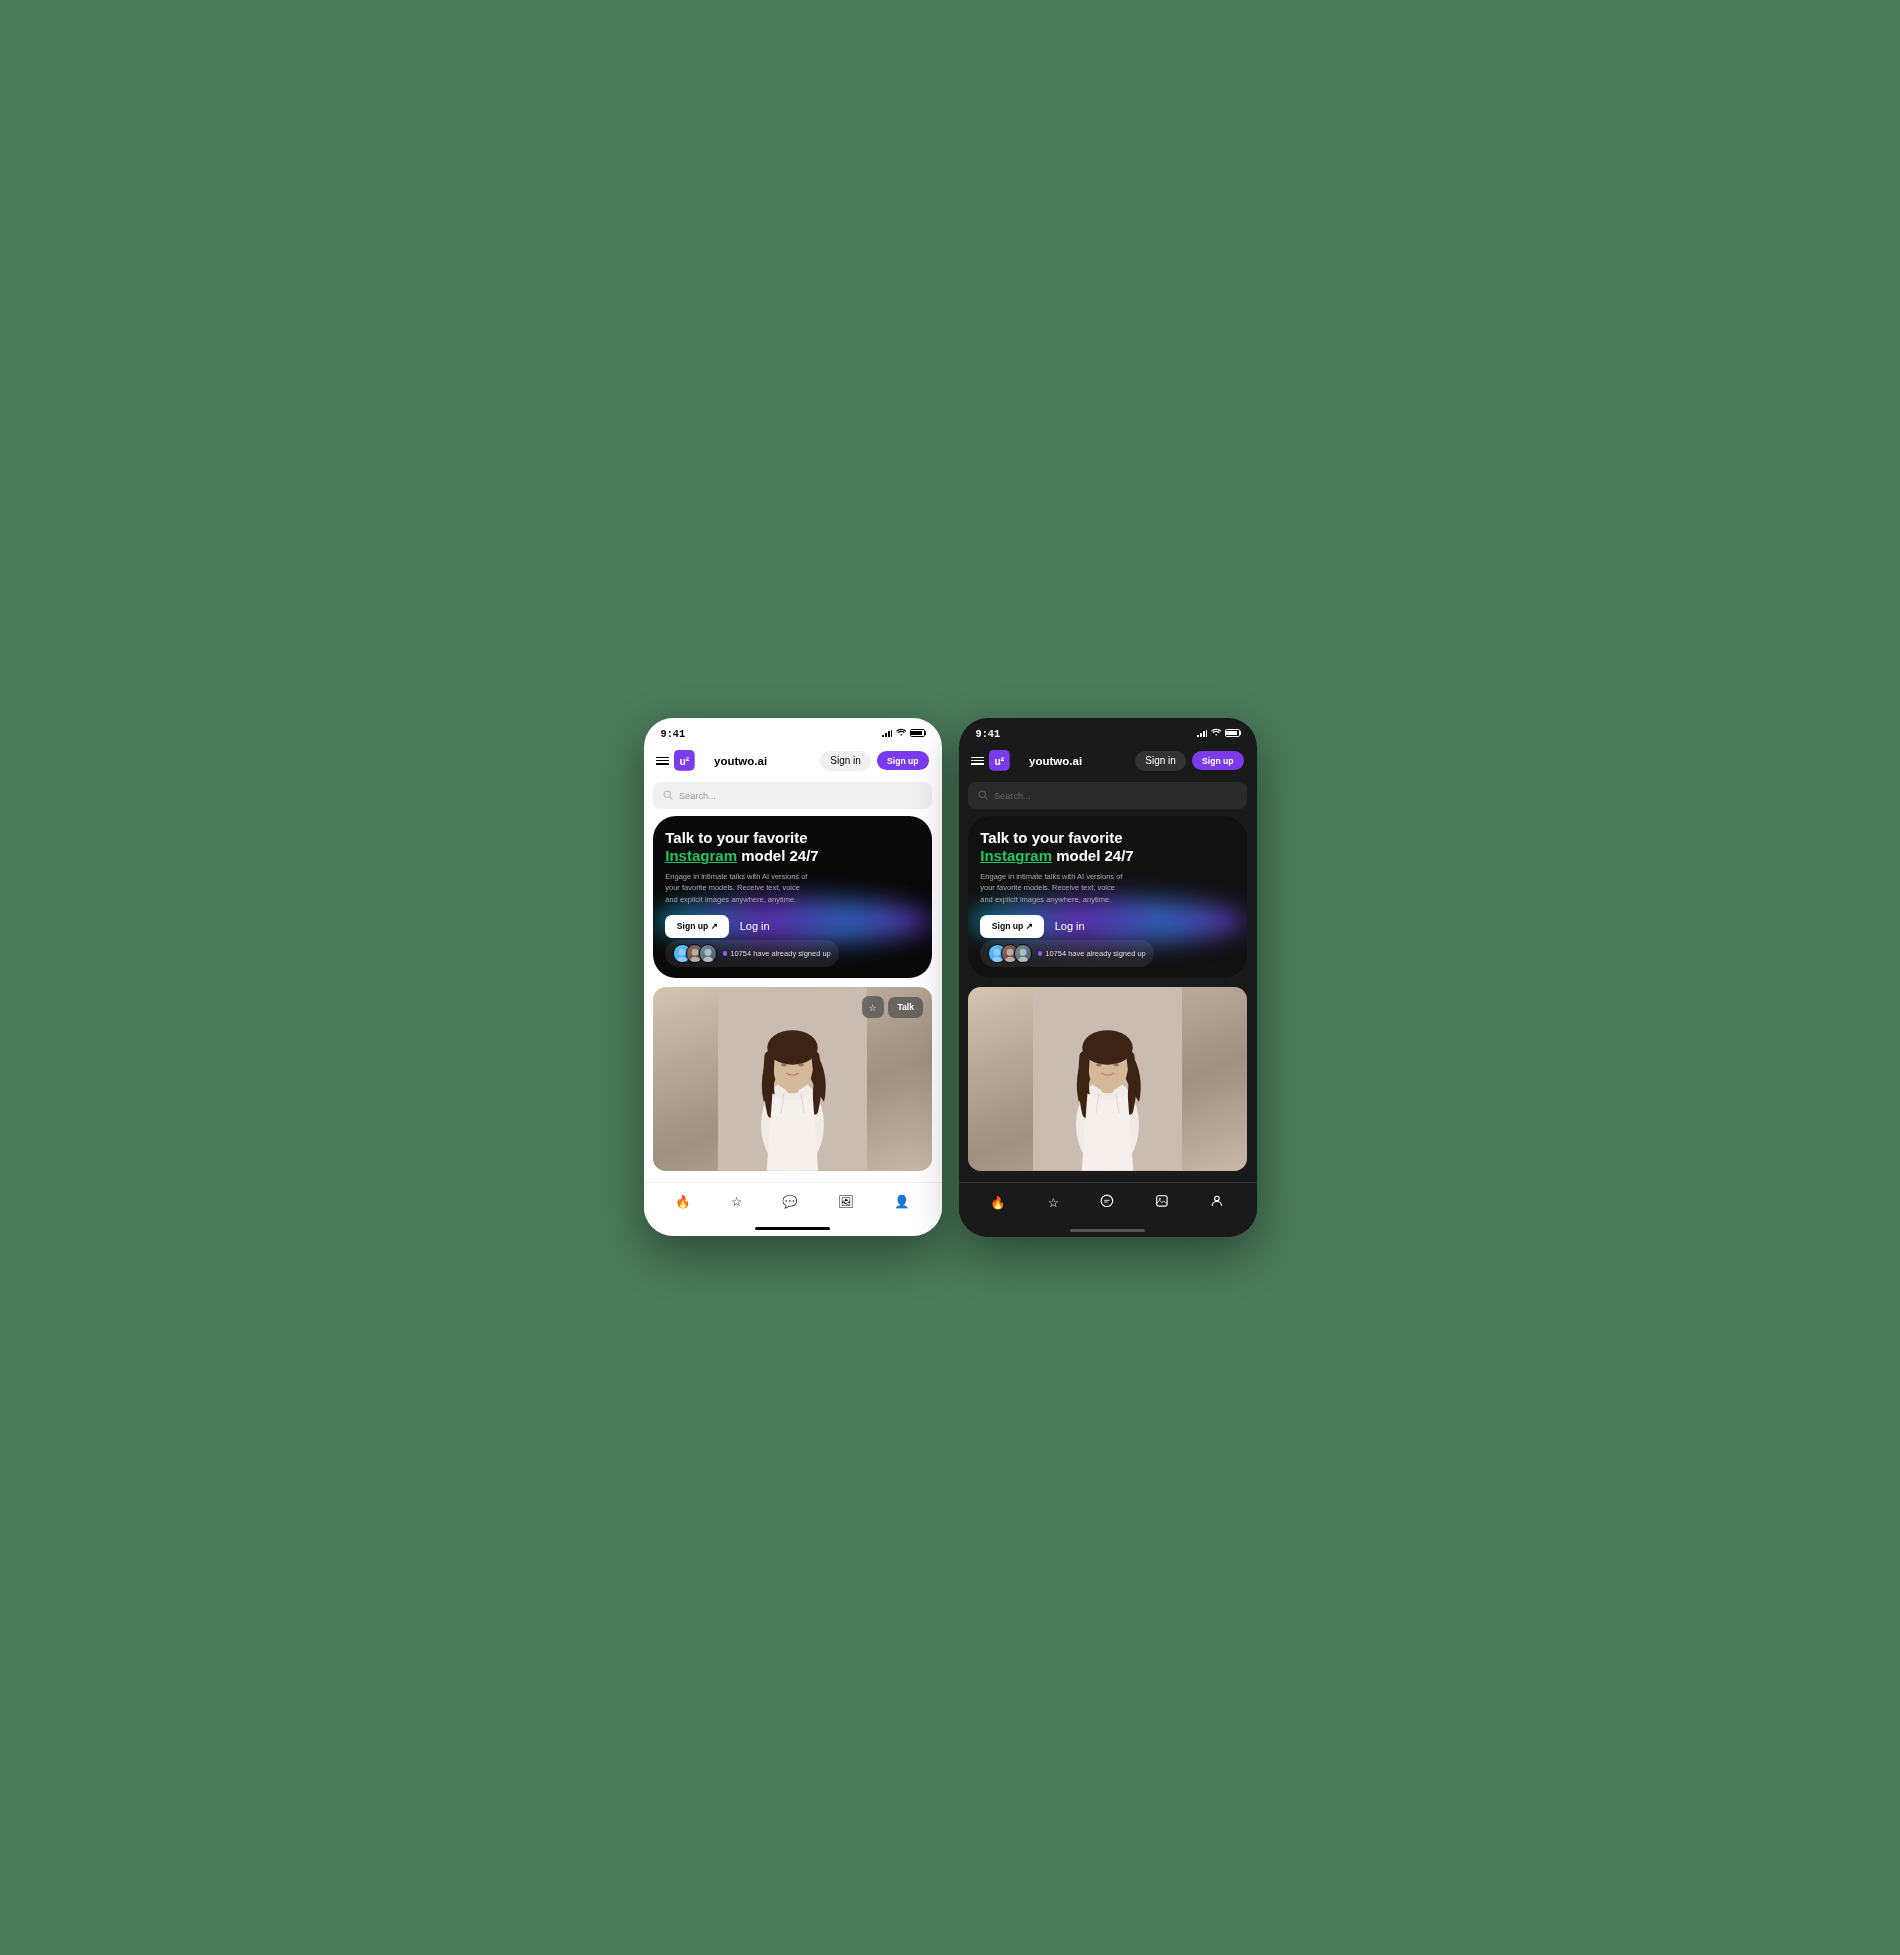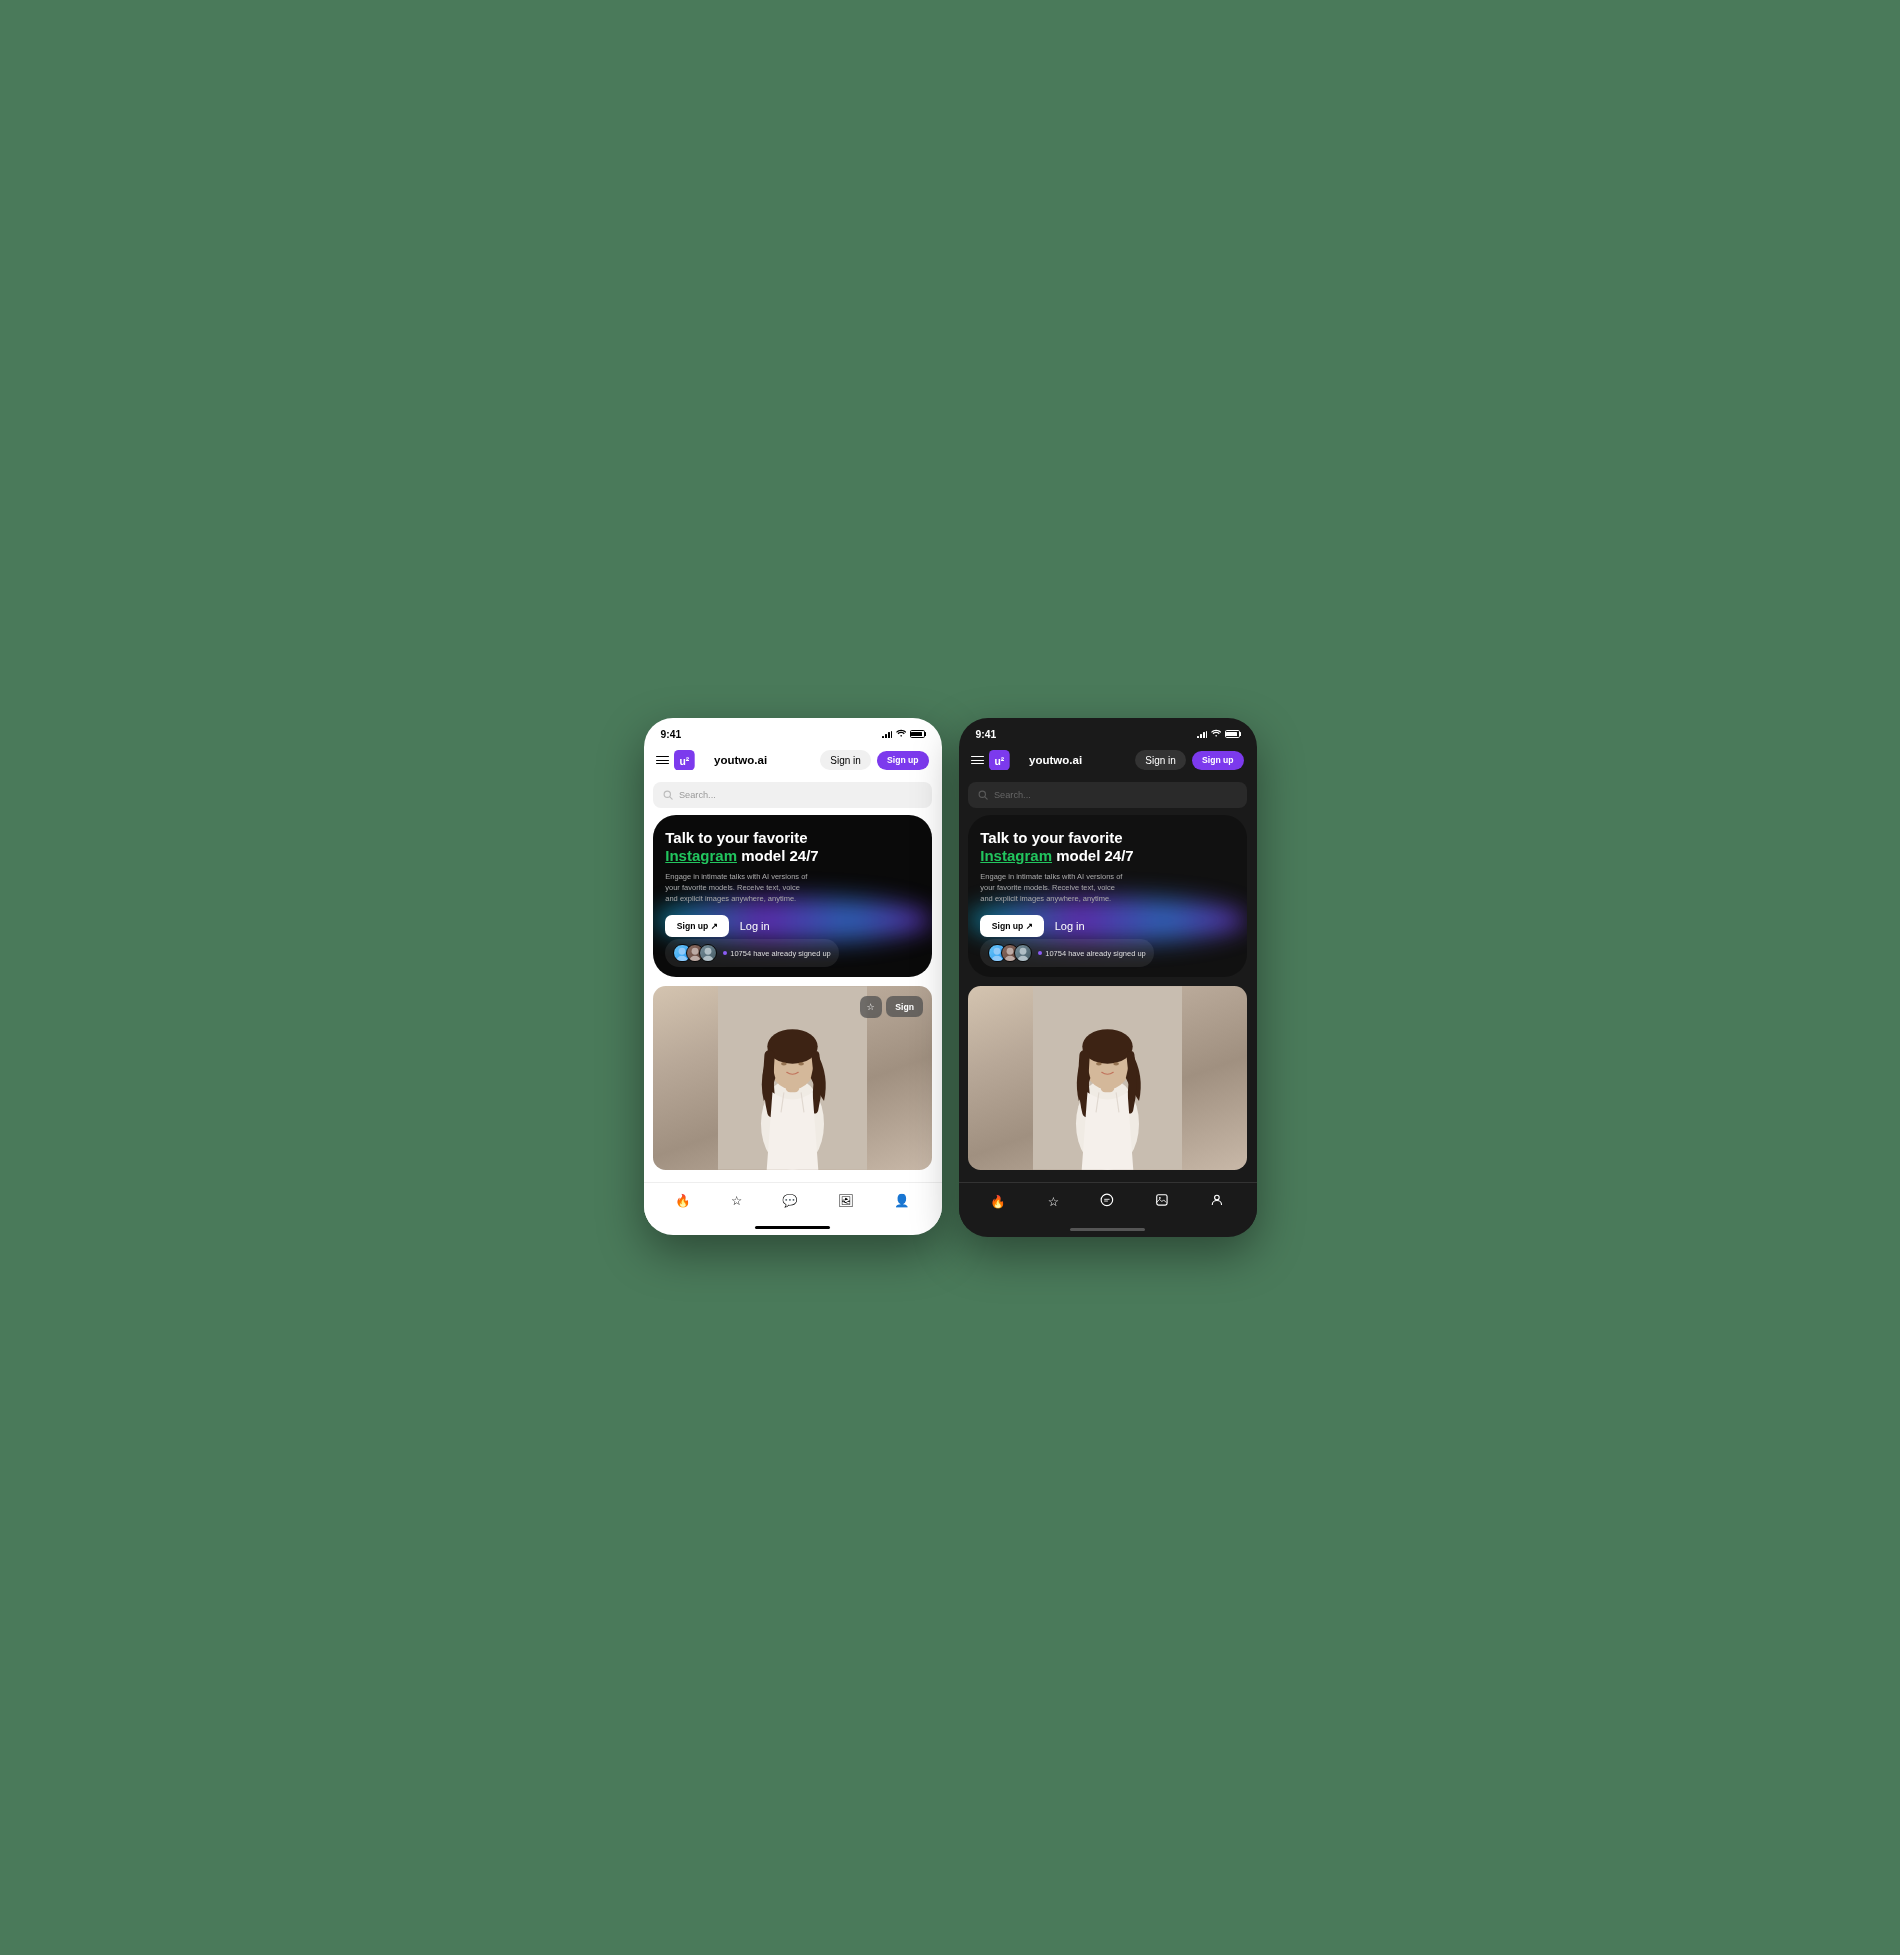--- a/index.html
+++ b/index.html
@@ -33,24 +33,25 @@
     }
 
     .phone-dark {
       background: #1a1a1a;
     }
 
     
     .status-bar {
       display: flex;
       justify-content: space-between;
-      align-items: center;
+      align-items: flex-start;
       padding: 10.3px 17px 5.7px;
       font-size: 9.8px;
       font-weight: 600;
+      font-family: Liberation Mono, monospace;
     }
 
     .phone-light .status-bar {
       color: #000;
     }
 
     .phone-dark .status-bar {
       color: #fff;
     }
 
@@ -604,21 +605,21 @@
 
           <path d="M95 185 Q130 210 165 185 L175 320 H85 Z" fill="#f5f0eb"></path>
           <path d="M115 185 L110 220 M145 185 L150 220" stroke="#e0d8d0" stroke-width="2"></path>
         </svg>
       </div>
       <div class="model-overlay-buttons">
         <button class="overlay-btn-icon">
           <span>☆</span>
         </button>
         <button class="overlay-btn">
-          <span>Sign</span>
+          <span>Talk</span>
         </button>
       </div>
     </div>
 
     <div class="bottom-nav">
       <div class="bottom-nav-item">
         <span class="nav-icon">🔥</span>
       </div>
       <div class="bottom-nav-item">
         <span class="nav-icon">☆</span>

